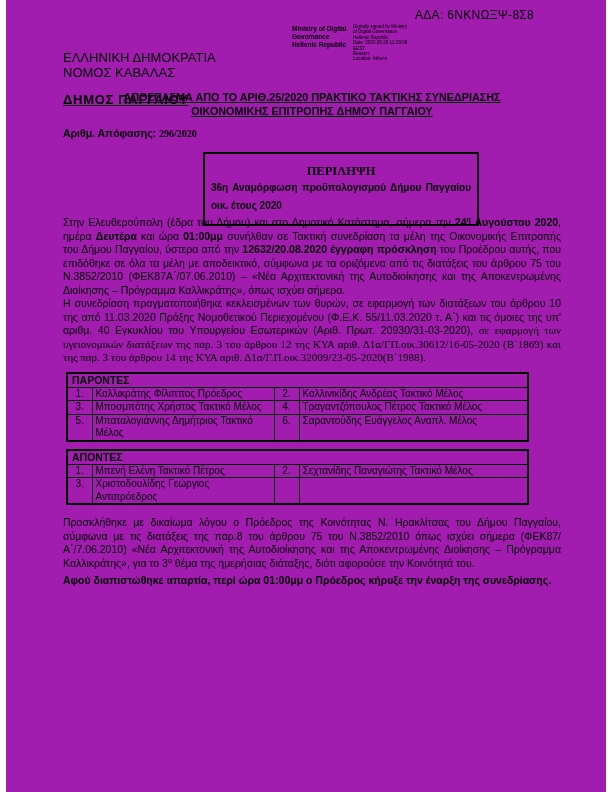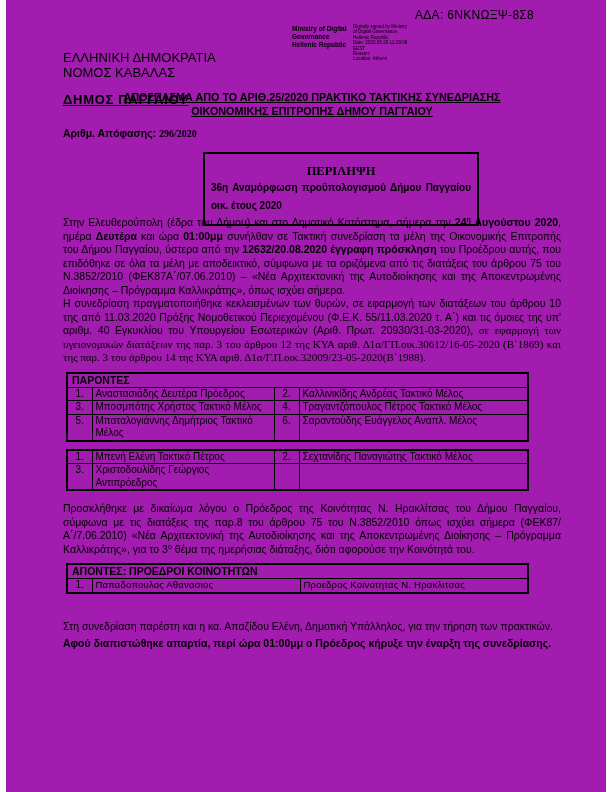--- a/index.html
+++ b/index.html
@@ -97,21 +97,21 @@
           <col style="width:182px">
           <col style="width:25px">
           <col>
         </colgroup>
       <tbody>
         <tr>
           <td colspan="4" class="th">ΠΑΡΟΝΤΕΣ</td>
         </tr>
       <tr>
             <td class="num">1.</td>
-            <td class="name">Αναστασιάδης Δευτέρα Πρόεδρος</td>
+            <td class="name">Καλλικράτης Φίλιππος Πρόεδρος</td>
             <td class="num">2.</td>
             <td class="name">Καλλινικίδης Ανδρέας Τακτικό Μέλος</td>
           </tr>
           <tr>
             <td class="num">3.</td>
             <td class="name">Μποσμπότης Χρήστος Τακτικό Μέλος</td>
             <td class="num">4.</td>
             <td class="name">Τραγαντζόπουλος Πέτρος Τακτικό Μέλος</td>
           </tr>
           <tr>
@@ -124,52 +124,37 @@
     </table>
 
     <table class="doc t-absent">
       <colgroup>
           <col style="width:25px">
           <col style="width:182px">
           <col style="width:25px">
           <col>
         </colgroup>
       <tbody>
+        <tr>
+          <td colspan="4" class="th">ΑΠΟΝΤΕΣ</td>
+        </tr>
       <tr>
             <td class="num">1.</td>
             <td class="name">Μπενή Ελένη Τακτικό Πέτρος</td>
             <td class="num">2.</td>
             <td class="name">Σεχτανίδης Παναγιώτης Τακτικό Μέλος</td>
           </tr>
           <tr>
             <td class="num">3.</td>
             <td class="name">Χριστοδουλίδης Γεώργιος Αντιπρόεδρος</td>
             <td class="num"></td>
             <td class="name"></td>
           </tr>
         </tbody>
     </table>
 
     <div class="par mt11"><span>Προσκλήθηκε με δικαίωμα λόγου ο Πρόεδρος της Κοινότητας Ν. Ηρακλίτσας του Δήμου Παγγαίου, σύμφωνα με τις διατάξεις της παρ.8 του άρθρου 75 του Ν.3852/2010 όπως ισχύει σήμερα (ΦΕΚ87/ Α΄/7.06.2010) «Νέα Αρχιτεκτονική της Αυτοδιοίκησης και της Αποκεντρωμένης Διοίκησης – Πρόγραμμα Καλλικράτης», για το 3</span><sup>ο</sup><span> θέμα της ημερήσιας διάταξης, διότι αφορούσε την Κοινότητά του.</span></div>
 
-    <table class="doc t-presidents">
-      <colgroup>
-          <col style="width:25px">
-          <col style="width:208px">
-          <col>
-        </colgroup>
-      <tbody>
-        <tr>
-          <td colspan="3" class="th">ΑΠΟΝΤΕΣ: ΠΡΟΕΔΡΟΙ ΚΟΙΝΟΤΗΤΩΝ</td>
-        </tr>
-      <tr>
-            <td class="num">1.</td>
-            <td class="name-p">Παπαδοπουλος Αθανασιος</td>
-            <td class="role-p">Προεδρος Κοινοτητας Ν. Ηρακλιτσας</td>
-          </tr>
-        </tbody>
-    </table>
 
-    <div class="par mt26">Στη συνεδρίαση παρέστη και η κα. Απαζίδου Ελένη, Δημοτική Υπάλληλος, για την τήρηση των πρακτικών.</div>
     <div class="par b mt4">Αφού διαπιστώθηκε απαρτία, περί ώρα 01:00μμ ο Πρόεδρος κήρυξε την έναρξη της συνεδρίασης.</div>
 
   </div>
 </div>
 
 </body></html>

